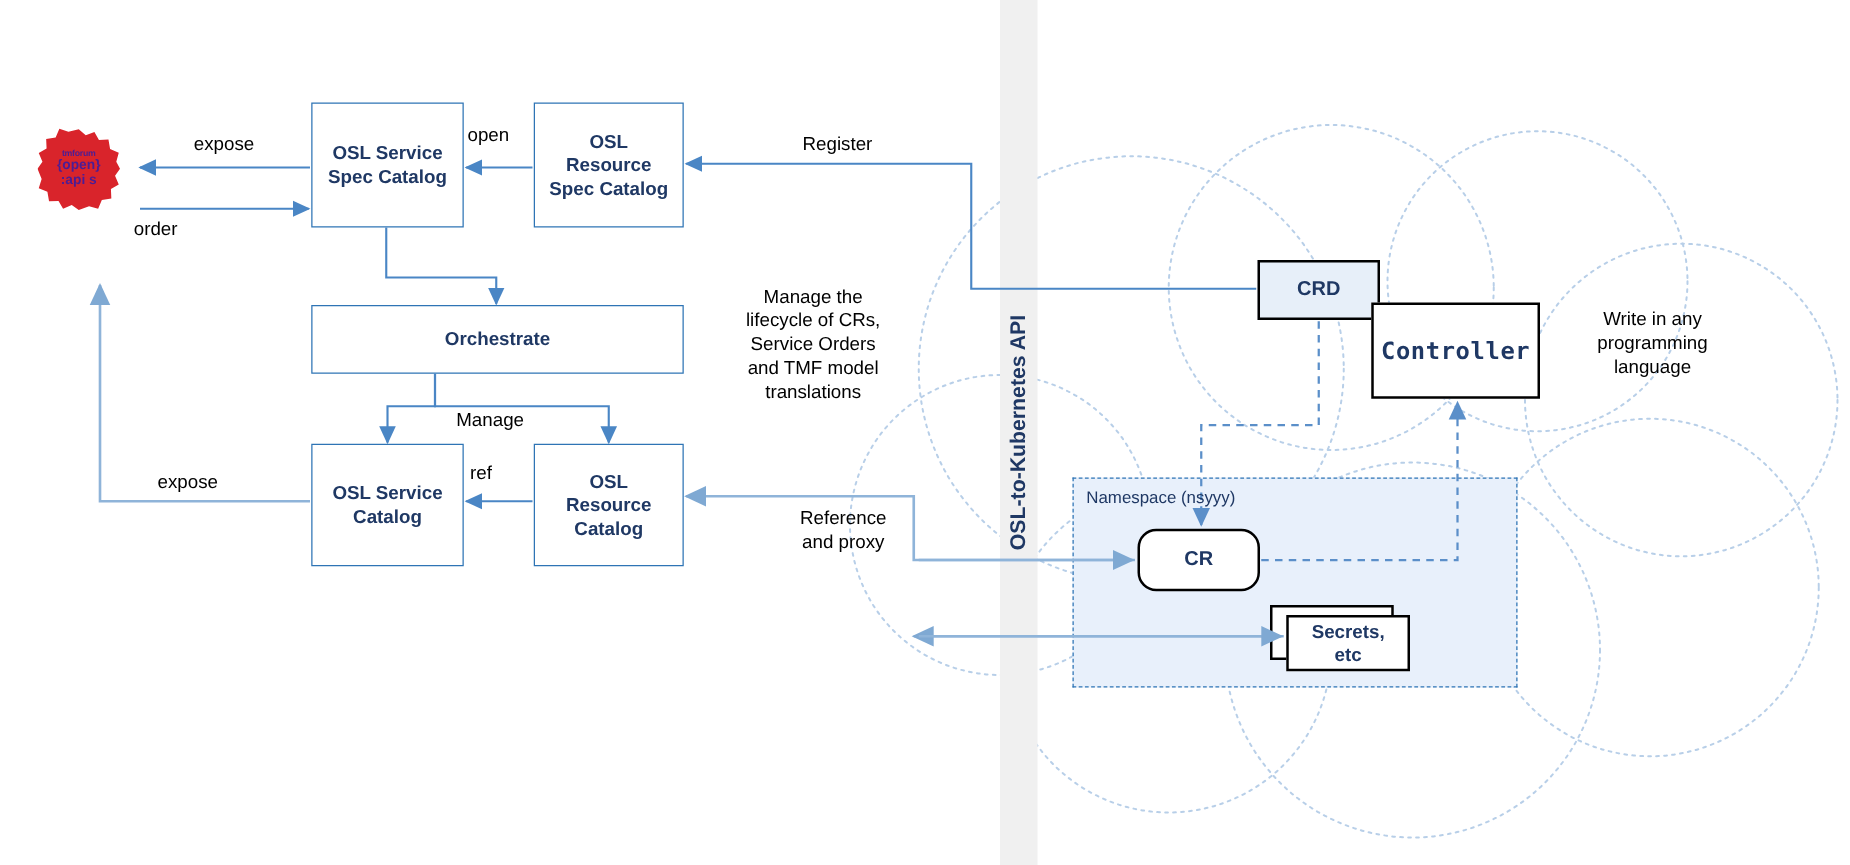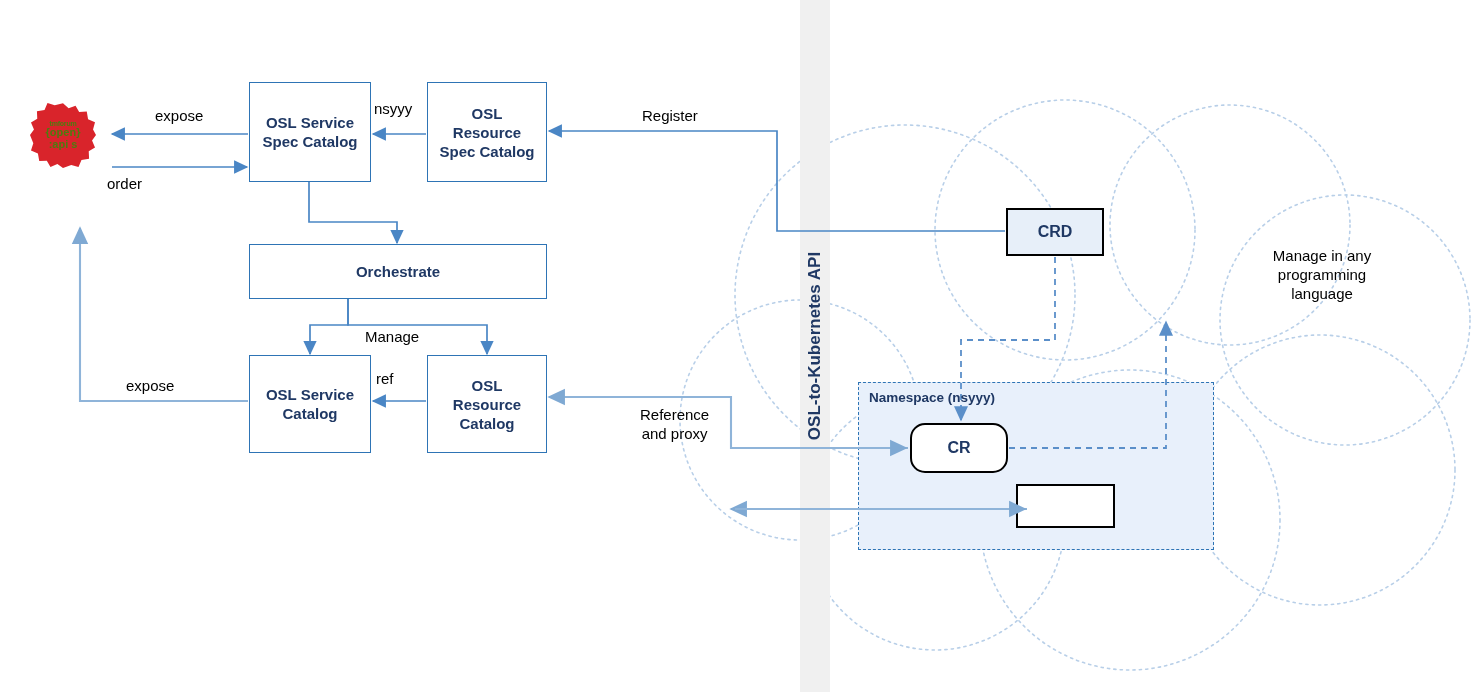--- a/index.html
+++ b/index.html
@@ -19,25 +19,25 @@
              font-weight:bold;font-size:16px;}
   .mono{font-family:"DejaVu Sans Mono","Liberation Mono",monospace;
         font-weight:bold;font-size:19px;letter-spacing:.5px;}
   .label{position:absolute;z-index:4;color:#000000;font-size:15px;line-height:19px;
          text-align:center;white-space:pre-line;}
   .apiband{position:absolute;z-index:2;background:#F0F0F0;}
   .apiband span{position:absolute;left:50%;top:50%;
     transform:translate(-50%,-50%) rotate(-90deg);white-space:nowrap;
     color:#1F3864;font-weight:bold;font-size:17px;}
   .ns{position:absolute;z-index:1;border:1.6px dashed #2E74B5;background:#E8F0FB;}
-  .ns-title{position:absolute;z-index:2;color:#1F3864;font-weight:bold;font-size:13.5px;}
+  .ns-title{position:absolute;z-index:2;color:#1F3864;font-weight:normal;font-size:13.5px;}
   .logo{position:absolute;z-index:3;}
   .logotxt{position:absolute;z-index:4;left:0;top:0;width:100%;height:100%;
     display:flex;flex-direction:column;align-items:center;justify-content:center;
-    color:#4d7c0f;font-weight:bold;line-height:1.02;pointer-events:none;}
+    color:#4c1d95;font-weight:bold;line-height:1.02;pointer-events:none;}
   .logotxt .l1{font-size:7px;letter-spacing:-.2px;}
   .logotxt .l2{font-size:11px;}
   .logotxt .l3{font-size:11px;}
 </style>
 </head>
 <body>
 
 <div id="canvas">
 
   <svg class="layer under" viewBox="0 0 1480 692">
@@ -135,46 +135,58 @@
   <div class="node box-blue" style="left:427px;top:355px;width:120px;height:98px;">
     <span style="white-space:pre-line;">OSL
 Resource
 Catalog</span>
   </div>
 
   <div class="node box-black-fill" style="left:1006px;top:208px;width:98px;height:48px;">
     <span>CRD</span>
   </div>
 
+  <div class="node box-black mono" style="left:1097px;top:242px;width:135px;height:77px;z-index:2;">
+    <span>Controller</span>
+  </div>
 
   <div class="node box-black" style="left:910px;top:423px;width:98px;height:50px;border-radius:15px;">
     <span>CR</span>
   </div>
 
   <div class="node box-black" style="left:1016px;top:484px;width:99px;height:44px;z-index:2;"></div>
+  <div class="node box-black" style="left:1029px;top:492px;width:99px;height:45px;z-index:2;">
+    <span style="white-space:pre-line;font-size:15px;line-height:19px;">Secrets,
+etc</span>
+  </div>
 
   <svg class="logo" style="left:30px;top:102px;width:66px;height:66px;" viewBox="0 0 100 100">
     <path fill="#D9242B" d="M50 2 L58.5 9.5 L69 5.5 L74.5 15 L86 14.5 L88 26 L98.5 30.5
       L95.5 41.5 L100 50 L94 58.5 L98.5 69 L89 74.5 L89.5 86 L78 88 L73.5 98.5
       L62.5 95.5 L50 100 L41.5 94 L31 98.5 L25.5 89 L14 89.5 L12 78 L1.5 73.5
       L5 62.5 L0 50 L6 41.5 L1.5 31 L11 25.5 L10.5 14 L22 12 L26.5 1.5 L37.5 5 Z"></path>
   </svg>
   <div class="logotxt" style="left:30px;top:102px;width:66px;height:66px;z-index:4;">
     <span class="l1">tmforum</span>
     <span class="l2">{open}</span>
     <span class="l3">:api s</span>
   </div>
 
   <div class="label" style="left:155px;top:106px;">expose</div>
   <div class="label" style="left:107px;top:174px;">order</div>
-  <div class="label" style="left:374px;top:99px;">nsyyy</div>
+  <div class="label" style="left:374px;top:99px;">open</div>
   <div class="label" style="left:642px;top:106px;">Register</div>
   <div class="label" style="left:365px;top:327px;">Manage</div>
   <div class="label" style="left:376px;top:369px;">ref</div>
   <div class="label" style="left:126px;top:376px;">expose</div>
   <div class="label" style="left:640px;top:405px;">Reference
 and proxy</div>
 
-  <div class="label" style="left:1242px;top:246px;width:160px;">Manage in any
+  <div class="label" style="left:563px;top:228px;width:175px;">Manage the
+lifecycle of CRs,
+Service Orders
+and TMF model
+translations</div>
+  <div class="label" style="left:1242px;top:246px;width:160px;">Write in any
 programming
 language</div>
 
 </div>
 
 </body></html>

